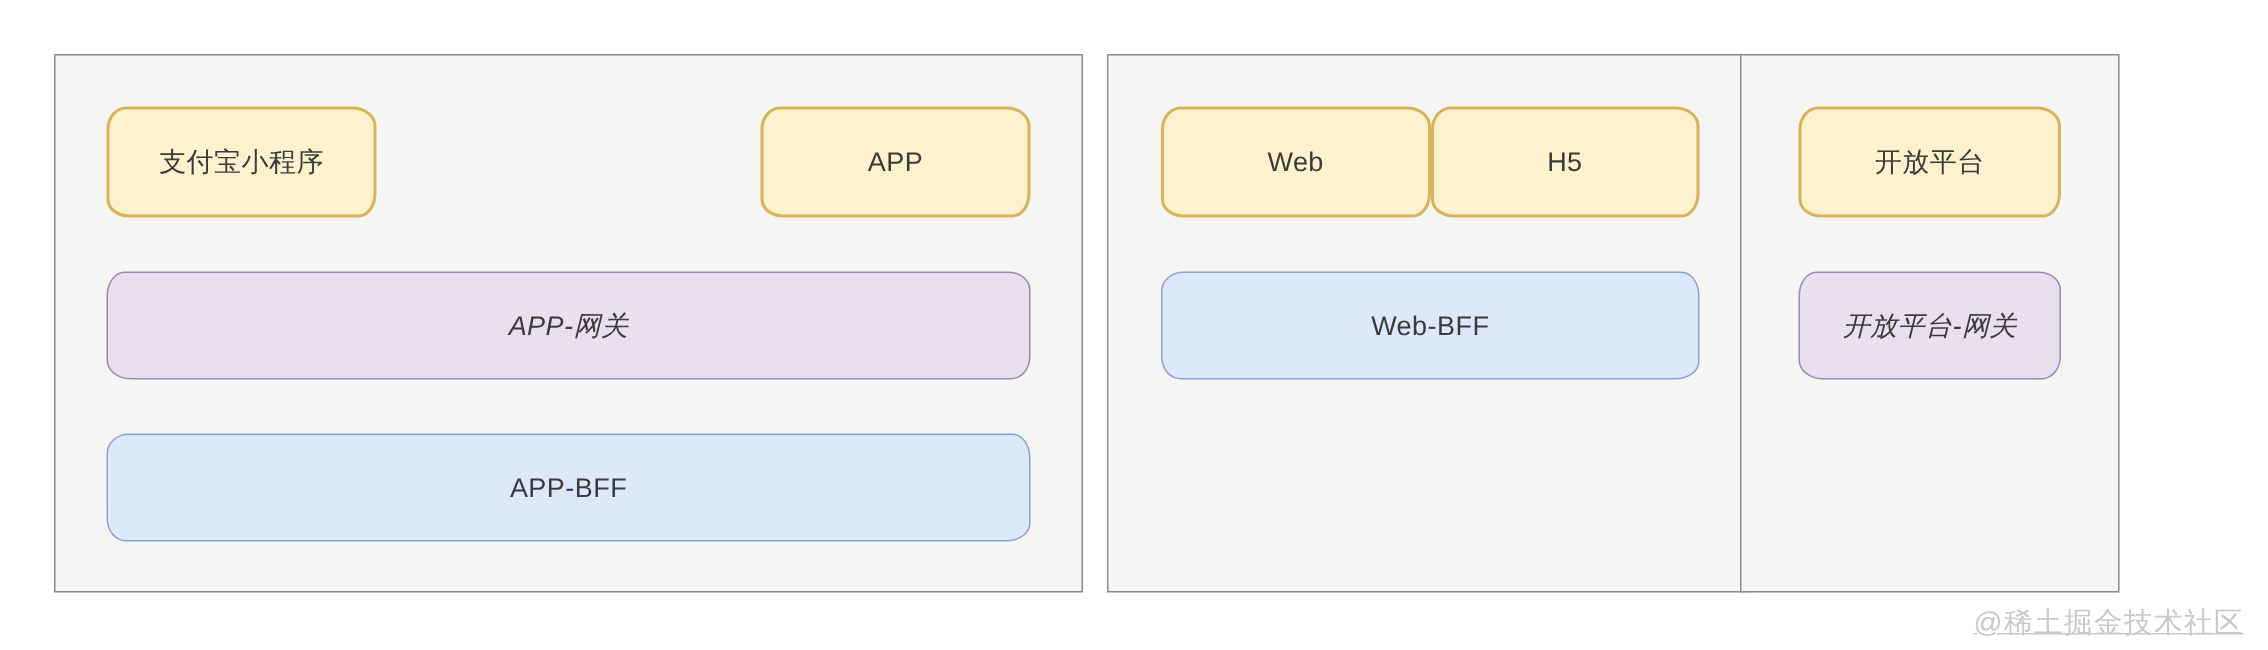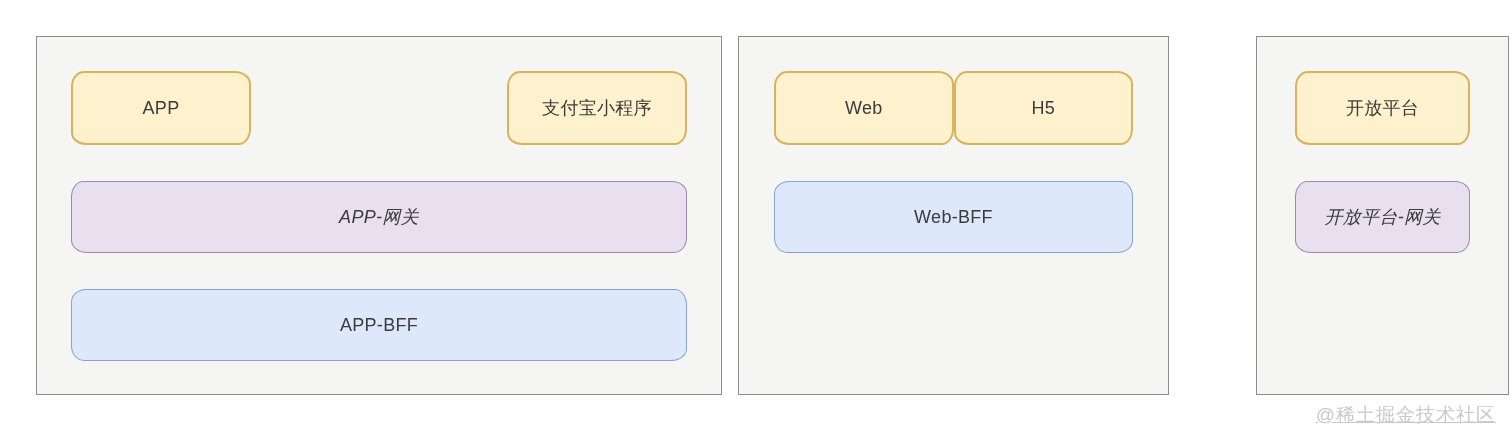--- a/index.html
+++ b/index.html
@@ -32,21 +32,21 @@
     height: 359px;
     background: var(--panel-bg);
     border: 1px solid var(--panel-border);
     display: flex;
     flex-direction: column;
     gap: 36px;
     padding-top: 34px;
   }
   .panel-app  { left: 36px;   width: 686px; padding-left: 34px; padding-right: 34px; }
   .panel-web  { left: 738px;  width: 431px; padding-left: 35px; padding-right: 35px; }
-  .panel-open { left: 1256px; width: 253px; padding-left: 38px; padding-right: 38px; }
+  .panel-open { left: 1160px; width: 253px; padding-left: 38px; padding-right: 38px; }
 
   .clients-row {
     display: flex;
     justify-content: space-between;
     height: 74px;
     flex: none;
   }
   .box {
     display: flex;
     align-items: center;
@@ -93,24 +93,24 @@
   }
 </style>
 </head>
 <body>
 
 <div class="canvas">
 
   <div class="panel panel-app">
     <div class="clients-row">
       <div class="box client-box">
-        <span>APP</span>
+        <span>支付宝小程序</span>
       </div>
       <div class="box client-box">
-        <span>支付宝小程序</span>
+        <span>APP</span>
       </div>
     </div>
     <div class="box gateway-box">
       <span>APP-网关</span>
     </div>
     <div class="box bff-box">
       <span>APP-BFF</span>
     </div>
   </div>
 

